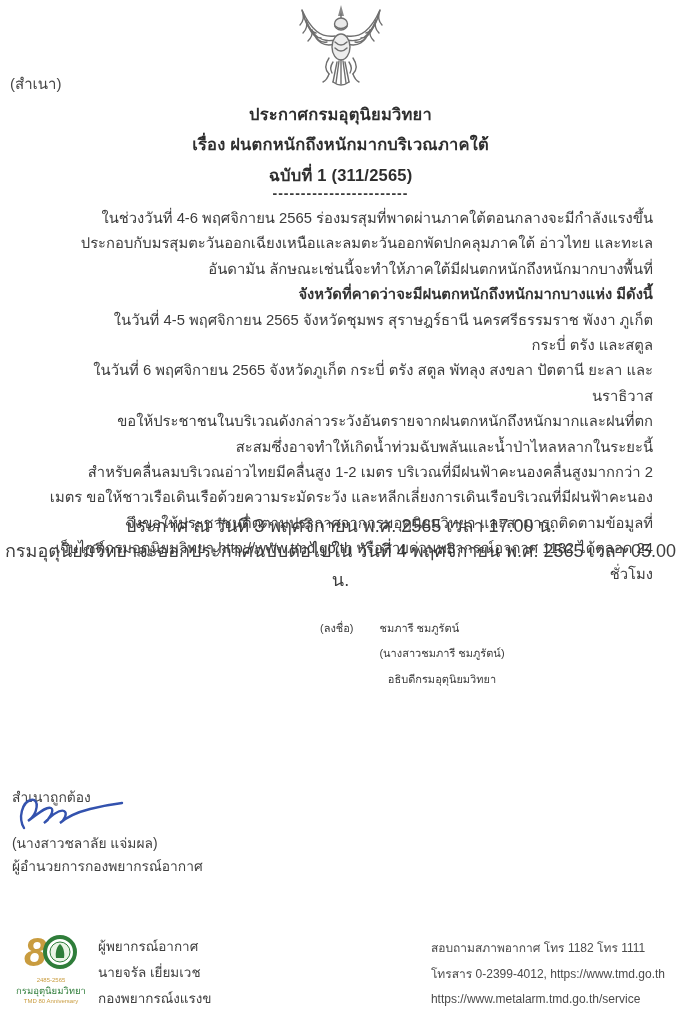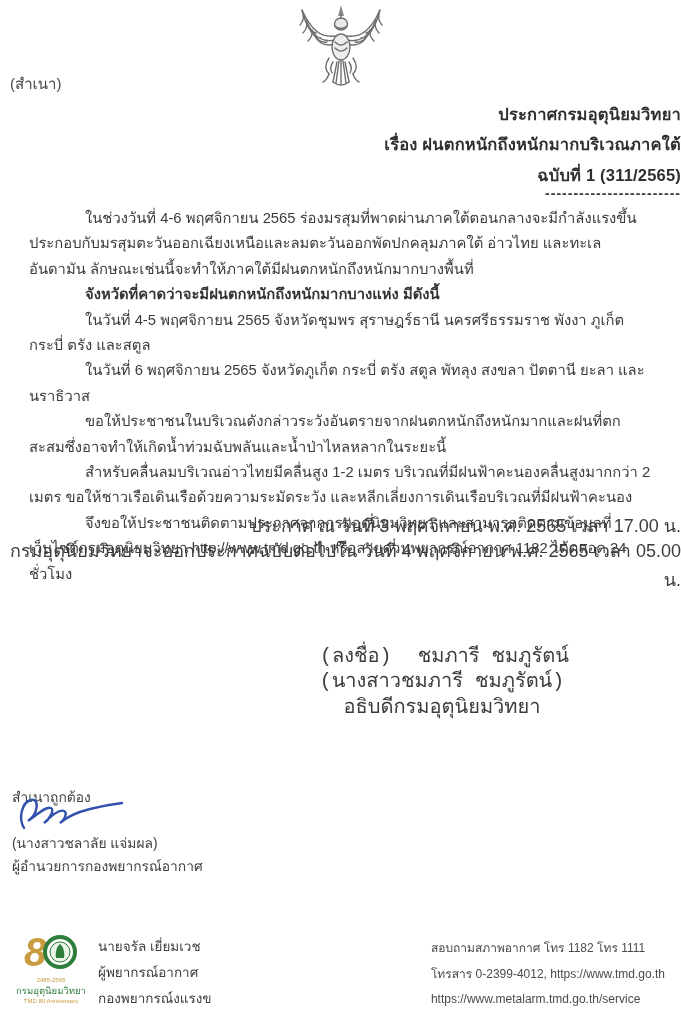--- a/index.html
+++ b/index.html
@@ -11,21 +11,21 @@
   .page {
     position: relative;
     width: 681px;
     height: 1024px;
     margin: 0 auto;
     background: #ffffff;
     overflow: hidden;
     padding-left: 16px;
   }
   .abs { position: absolute; }
-  .centered { left: 0; right: 0; text-align: right; }
+  .centered { left: 0; right: 0; text-align: center; }
 
   .garuda { left: 50%; transform: translateX(-50%); top: 2px; }
 
   .copy-label { left: 10px; top: 72px; font-size: 15px; color: #474747; }
 
   .title-line {
     font-weight: bold;
     font-size: 16.5px;
     color: #2e2e2e;
     letter-spacing: .2px;
@@ -35,38 +35,37 @@
   .t3 { top: 162px; }
   .divider { top: 185px; font-size: 14px; font-weight: bold; color: #3a3a3a; letter-spacing: 1px; }
 
   .body-block {
     left: 29px;
     width: 624px;
     top: 206px;
     font-size: 14.8px;
     line-height: 25.4px;
     color: #3c3c3c;
-    text-align: left;
+    text-align: right;
   }
   .body-block p { text-indent: 56px; margin: 0; }
   .body-block p.bold { font-weight: bold; color: #333; }
 
   .issued-line { font-size: 18px; color: #3c3c3c; }
   .i1 { top: 511px; }
   .i2 { top: 536px; }
 
   .sig-block {
     left: 292px;
     width: 300px;
-    top: 644px;
+    top: 616px;
     text-align: center;
-    font-size: 20px;
+    font-size: 11px;
     color: #3c3c3c;
     line-height: 25.4px;
-    font-family: Liberation Mono, monospace;
   }
   .sig-block .signed-line { text-align: left; padding-left: 28px; }
   .sig-block .signed-line .gap { display: inline-block; width: 26px; }
 
   .cert-block { left: 12px; top: 787px; font-size: 13.8px; color: #3f3f3f; line-height: 22px; }
   .cert-sig { left: 16px; top: 794px; }
   .cert-name { left: 12px; top: 832px; font-size: 13.8px; color: #3f3f3f; }
   .cert-pos  { left: 12px; top: 855px; font-size: 13.8px; color: #3f3f3f; }
 
   .footer-left-logo { left: 12px; top: 932px; width: 78px; height: 80px; }
@@ -168,22 +167,22 @@
           <path d="M14 24 C13 18 15 12 18 10 C21 12 23 18 22 24 Z" fill="#2f7d3a"></path>
         </svg>
       </span>
     </div>
     <div class="logo-years">2485-2565</div>
     <div class="logo-name">กรมอุตุนิยมวิทยา</div>
     <div class="logo-sub">TMD 80 Anniversary</div>
   </div>
 
   <div class="abs footer-left-text">
+    <div>ผู้พยากรณ์อากาศ</div>
     <div>นายจรัล เยี่ยมเวช</div>
-    <div>ผู้พยากรณ์อากาศ</div>
     <div>กองพยากรณ์งแรงข</div>
   </div>
 
   <div class="abs footer-right">
     <div>สอบถามสภาพอากาศ โทร 1182 โทร 1111</div>
     <div>โทรสาร 0-2399-4012, https://www.tmd.go.th</div>
     <div>https://www.metalarm.tmd.go.th/service</div>
   </div>
 
 </div>

